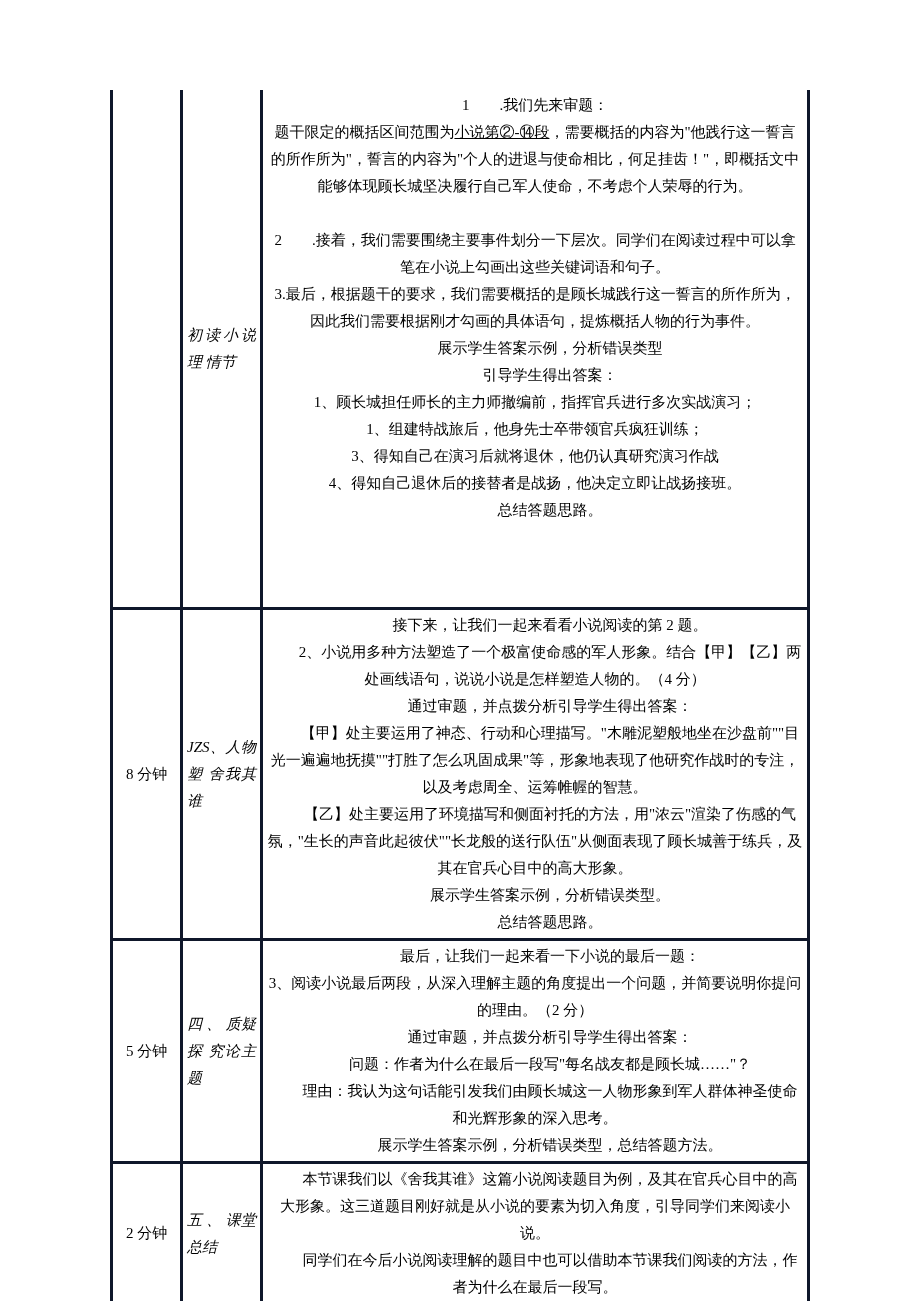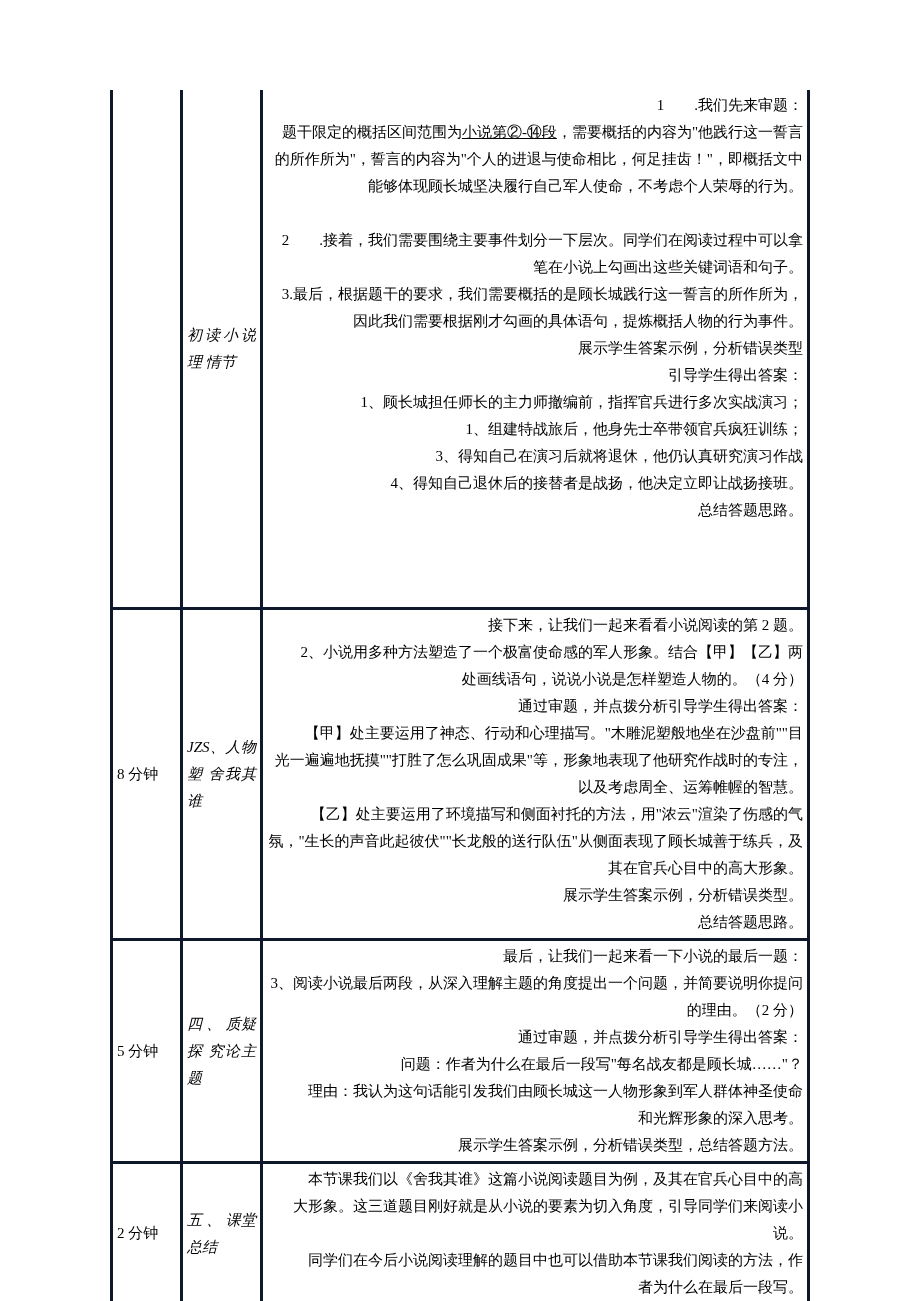--- a/index.html
+++ b/index.html
@@ -22,31 +22,31 @@
       table-layout: fixed;
     }
     td {
       border: 3px solid #0f172a;
       padding: 2px 4px;
       vertical-align: middle;
       word-break: break-all;
     }
     .col-time {
       width: 70px;
-      text-align: left;
+      text-align: center;
       vertical-align: middle;
     }
     .col-label {
       width: 80px;
       text-align: justify;
       vertical-align: middle;
       font-style: italic;
     }
     .col-content {
-      text-align: right;
+      text-align: center;
     }
     .indent {
       text-indent: 2em;
     }
     .underline {
       text-decoration: underline;
     }
     
     tr.first-row td {
       border-top: none;

